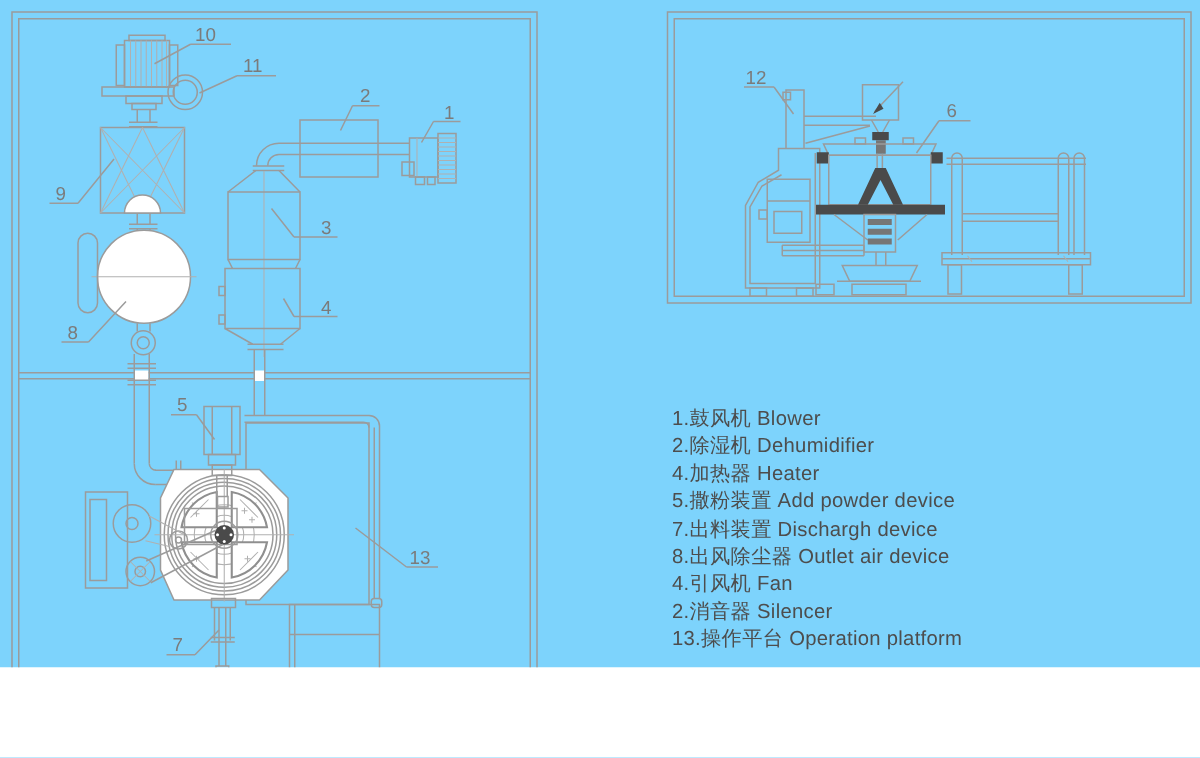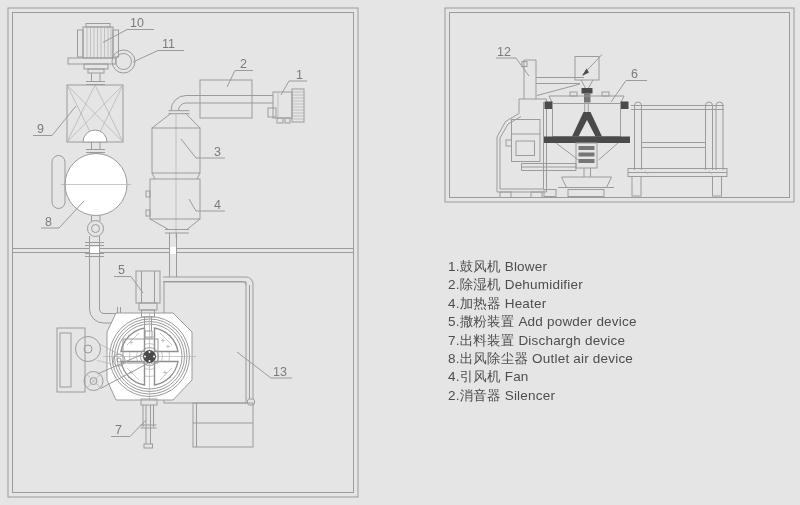--- a/index.html
+++ b/index.html
@@ -1,26 +1,26 @@
 <!DOCTYPE html>
 <html><head>
 <meta charset="utf-8">
 <style>
   html,body{margin:0;padding:0;background:#ffffff;}
-  .stage{position:relative;width:800px;height:505px;background:#e5e5e5;overflow:hidden;
+  .stage{position:relative;width:800px;height:445px;background:#7dd3fc;overflow:hidden;
          font-family:"Liberation Sans","DejaVu Sans",sans-serif;}
   svg{position:absolute;left:0;top:0;}
   .ln{stroke:#9b9b9b;fill:none;stroke-width:1;}
   .lnb{stroke:#8f8f8f;fill:none;stroke-width:1.4;}
   .thin{stroke:#b0b0b0;fill:none;stroke-width:0.7;}
   .wf{fill:#ffffff;}
   .dk{fill:#4a4a4a;stroke:none;}
   .dk2{fill:#767676;stroke:none;}
   .co{fill:#7b7b7b;font-size:12.5px;font-family:"Liberation Sans","DejaVu Sans",sans-serif;}
-  .legend{position:absolute;left:448px;top:258px;color:#4d4d4d;font-size:13.5px;line-height:18.4px;
+  .legend{position:absolute;left:448px;top:270px;color:#4d4d4d;font-size:13.5px;line-height:18.4px;
           letter-spacing:0.2px;white-space:nowrap;}
 </style>
 </head>
 <body>
 
 <div class="stage">
 <svg width="800" height="505" viewBox="0 0 800 505">
   <defs>
     <pattern id="plus" width="22" height="22" patternUnits="userSpaceOnUse">
       <path d="M5,1.5 V8.5 M1.5,5 H8.5 M16,12.5 V19.5 M12.5,16 H19.5" stroke="#9b9b9b" stroke-width="0.9" fill="none"></path>
@@ -282,14 +282,15 @@
 
 <div class="legend">
   <div>1.鼓风机 Blower</div>
   <div>2.除湿机 Dehumidifier</div>
   <div>4.加热器 Heater</div>
   <div>5.撒粉装置 Add powder device</div>
   <div>7.出料装置 Dischargh device</div>
   <div>8.出风除尘器 Outlet air device</div>
   <div>4.引风机 Fan</div>
   <div>2.消音器 Silencer</div>
+  <div>13.操作平台 Operation platform</div>
 </div>
 </div>
 
 </body></html>

